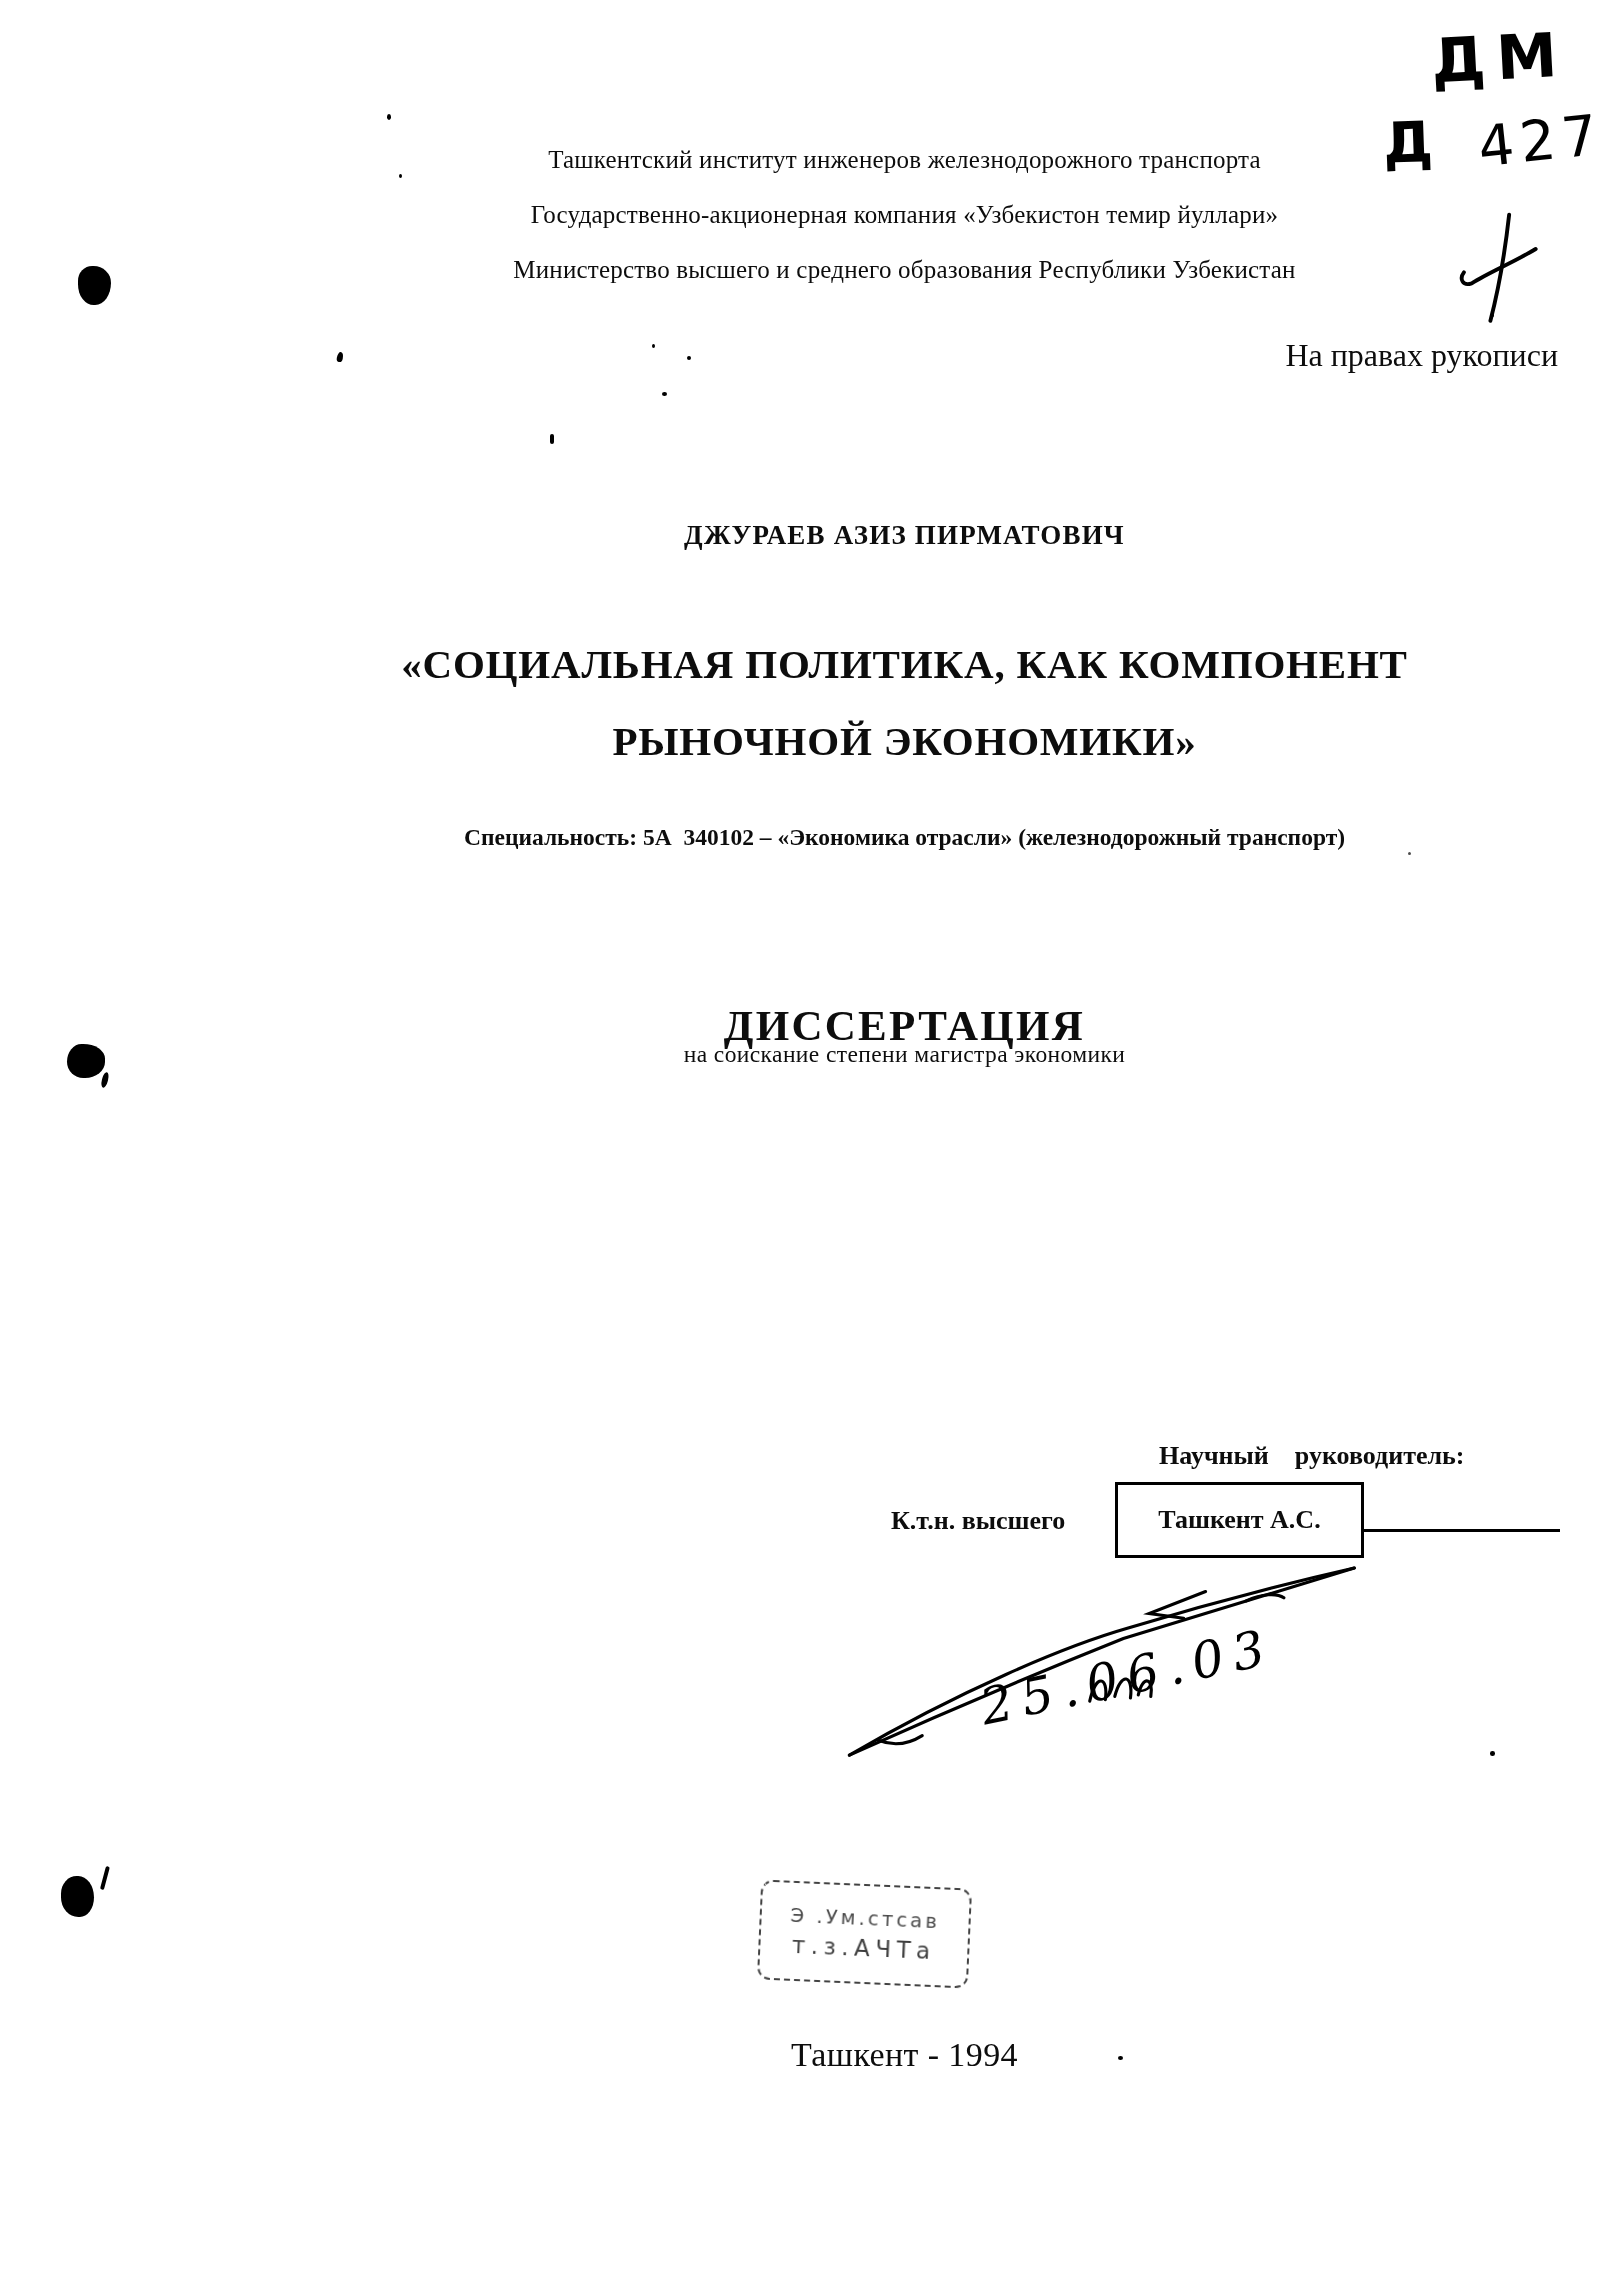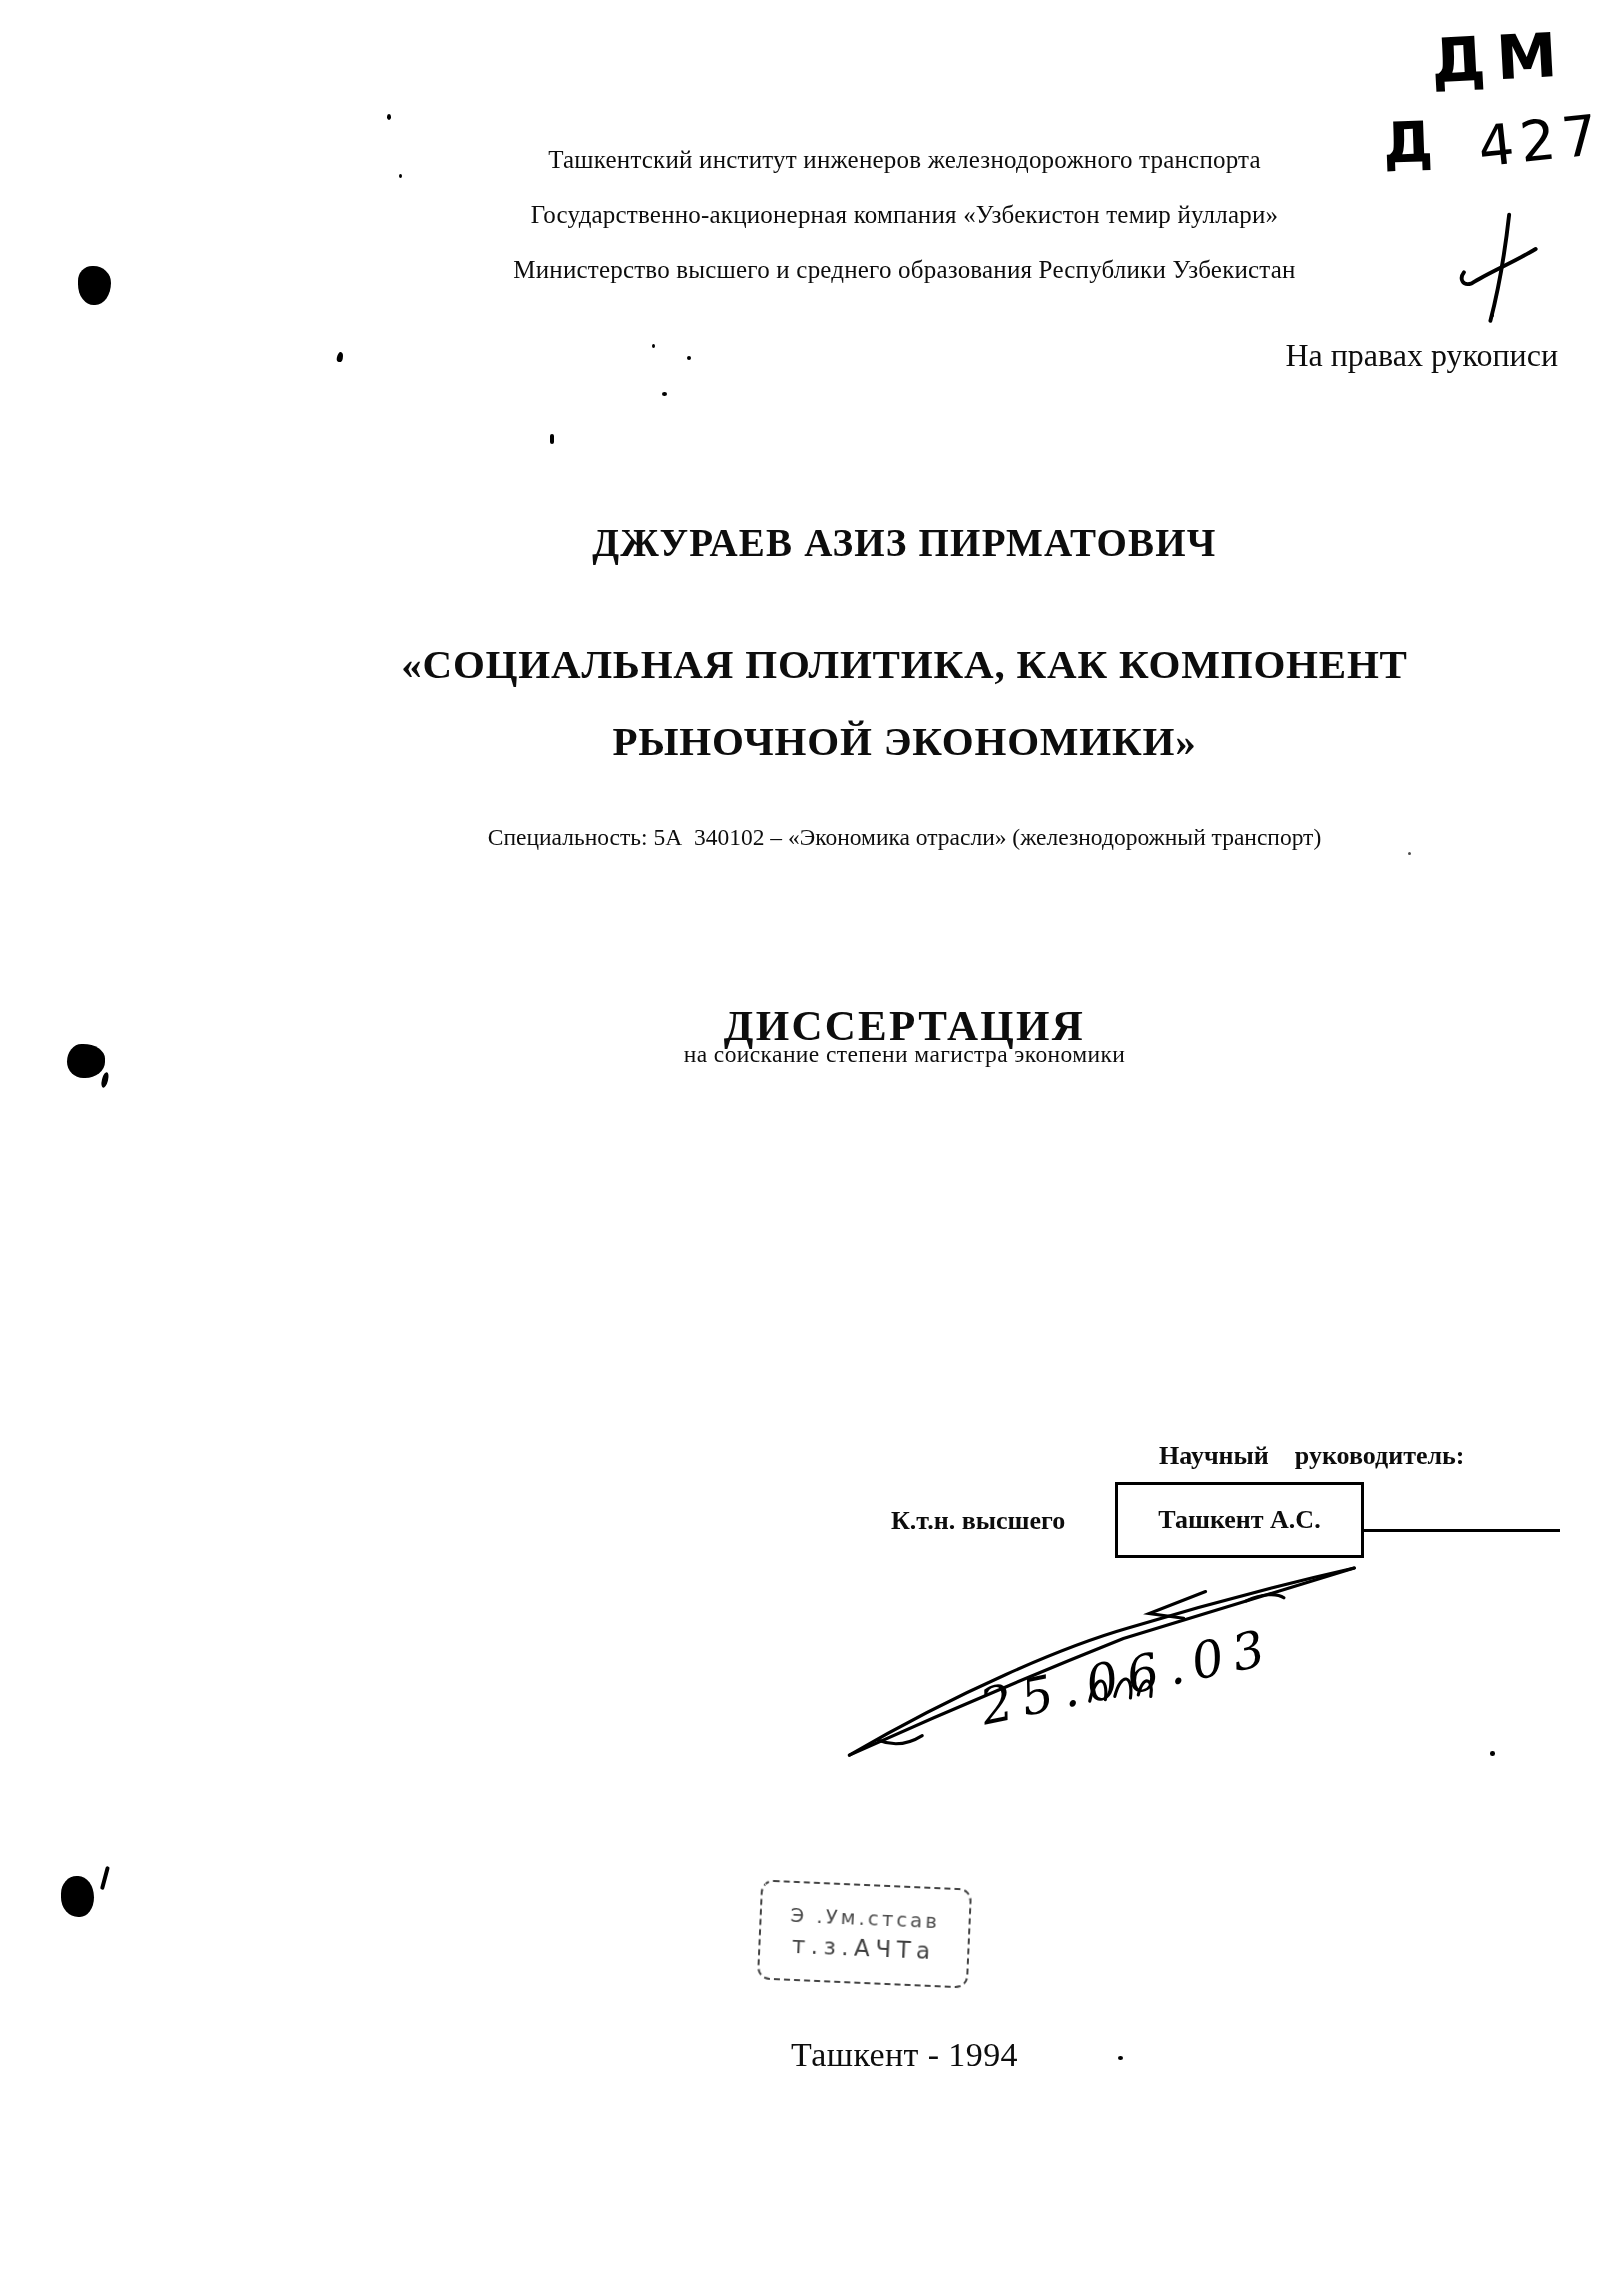--- a/index.html
+++ b/index.html
@@ -11,25 +11,25 @@
     color:#0d0d0d;
     overflow:hidden;
   }
   
   .center-col{position:absolute;left:188px;width:1433px;text-align:center;}
 
   .header-line{height:55px;line-height:55px;font-size:25px;letter-spacing:0.2px;}
 
   .note-manuscript{position:absolute;top:337px;right:65px;font-size:32px;}
 
-  .author{top:520px;font-size:39px;font-weight:bold;letter-spacing:1.2px;}
+  .author{top:520px;font-size:27px;font-weight:bold;letter-spacing:1.2px;}
 
   .title{top:626px;font-size:41px;font-weight:bold;line-height:77px;letter-spacing:0.8px;}
 
-  .specialty{top:824px;font-size:23.5px;font-weight:normal;white-space:pre;}
+  .specialty{top:824px;font-size:23.5px;font-weight:bold;white-space:pre;}
 
   .diss{top:1001px;font-size:43px;font-weight:bold;letter-spacing:2.3px;}
   .diss-sub{top:1021px;font-size:23.5px;font-weight:normal;letter-spacing:0.4px;margin-top:20px;}
 
   .sup-label{position:absolute;left:1159px;top:1441px;font-size:26px;font-weight:bold;white-space:pre;}
   .sup-rank{position:absolute;left:891px;top:1506px;font-size:26px;font-weight:bold;}
   .name-box{
     position:absolute;left:1115px;top:1482px;width:249px;height:76px;
     border:3.1px solid #000;box-sizing:border-box;
     display:flex;align-items:center;justify-content:center;

